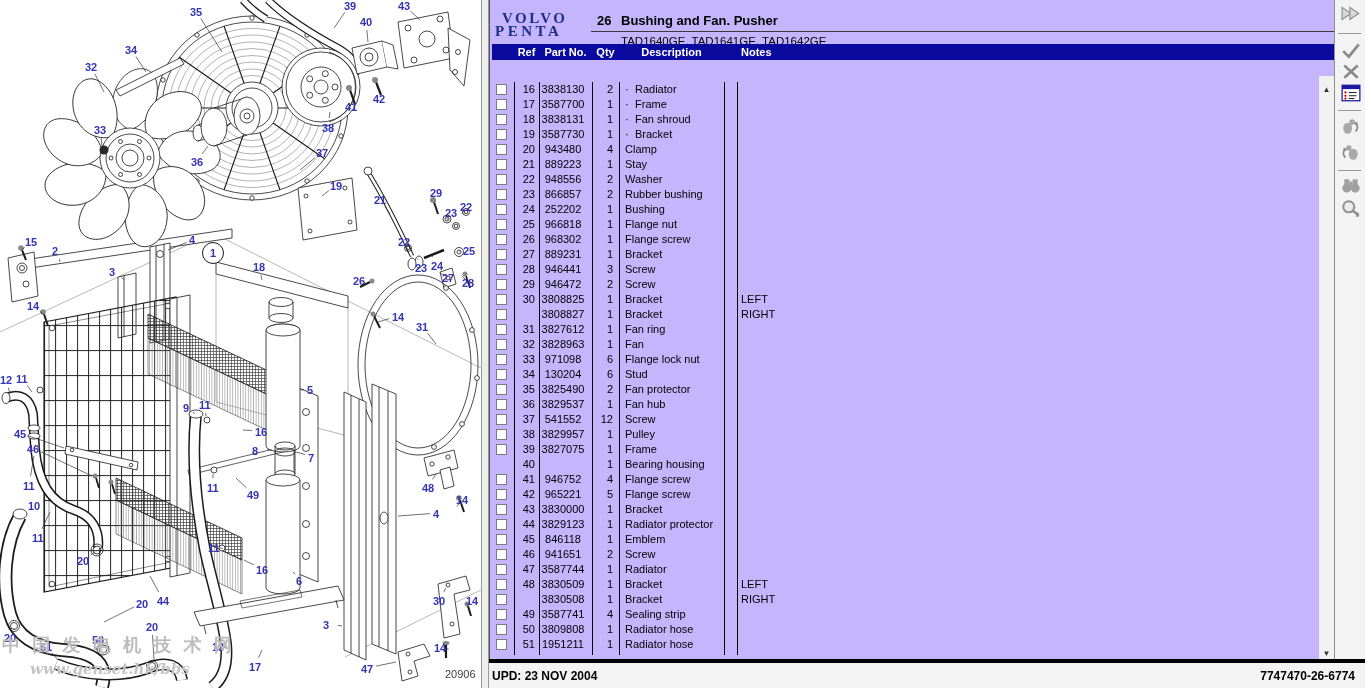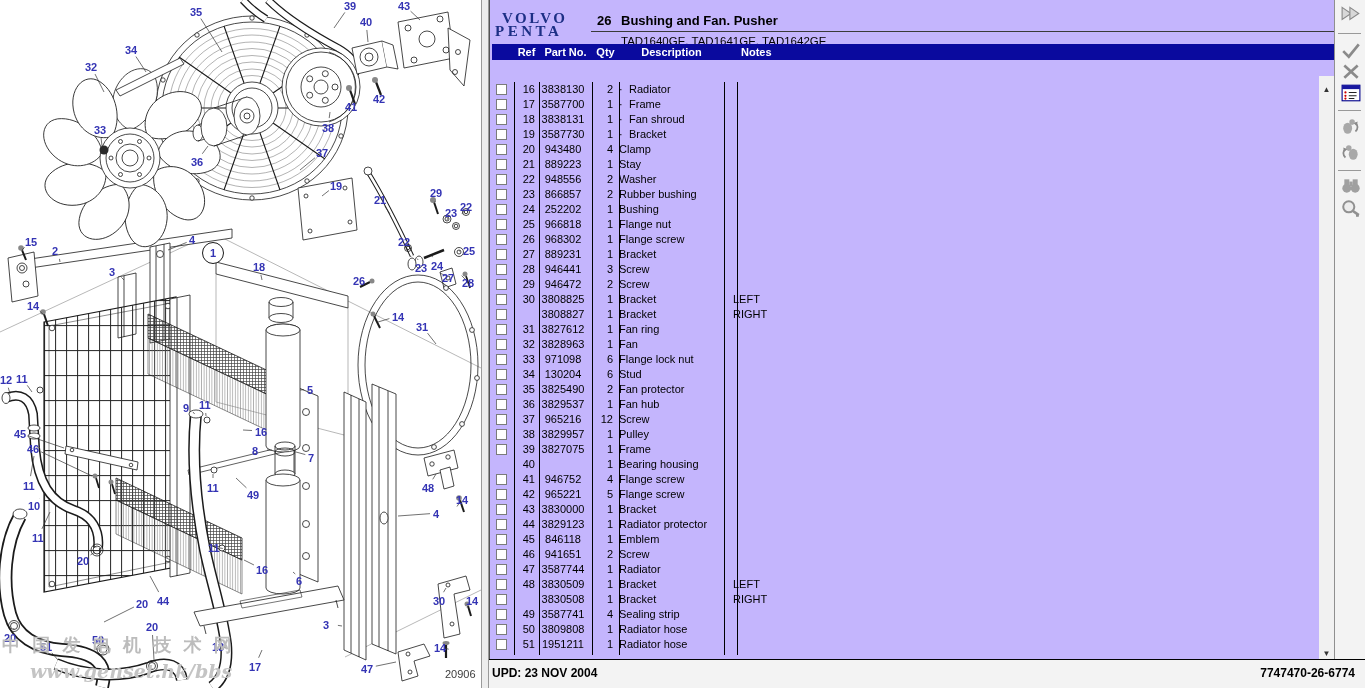--- a/index.html
+++ b/index.html
@@ -29,41 +29,41 @@
   #tbody{position:absolute;left:2px;top:82px;width:827px;height:573px}
   .vrule{position:absolute;top:0;height:573px;width:0;border-left:1px solid #000}
   .prow{display:flex;height:15px;align-items:center;font-size:11px}
   .cell{height:15px;line-height:15px;white-space:nowrap;overflow:hidden;box-sizing:border-box}
   .c-check{width:22px}
   .cbx{display:inline-block;width:9px;height:9px;border:1px solid #7b7b7b;background:#fff;
        margin-left:4px;margin-top:2px}
   .c-ref{width:25px;text-align:right;padding-right:4px}
   .c-part{width:53px;text-align:center;padding-right:5px}
   .c-qty{width:27px;text-align:right;padding-right:6px}
-  .c-desc{width:105px;}
+  .c-desc{width:105px;padding-left:6px}
   .c-desc .bullet{display:inline-block;width:10px}
-  .c-notes{flex:1;padding-left:9px}
+  .c-notes{flex:1;padding-left:17px}
   
   #vscroll{position:absolute;left:829px;top:76px;width:15px;height:586px;background:#f1f1f1}
   .sbtn{position:absolute;left:0;width:15px;height:13px;text-align:center;font-size:8px;
        color:#333;line-height:13px}
   
   #statusbar{position:absolute;left:489px;top:659px;width:876px;height:29px;background:#f3f3f3;
-       border-top:1px solid #000000;box-sizing:border-box}
+       border-top:4px solid #000000;box-sizing:border-box}
   #upd{position:absolute;left:3px;top:6px;font-size:12px;font-weight:bold}
   #docnum{position:absolute;right:10px;top:6px;font-size:12px;font-weight:bold}
   
   .tsep{position:absolute;left:3px;width:23px;border-top:1px solid #999}
   .tbtn{position:absolute;left:4px;width:24px;height:22px}
   
   .callout{fill:#3434b4;font:bold 11px "Liberation Sans",sans-serif}
   #wm1{position:absolute;left:2px;top:633px;font-family:"DejaVu Serif",serif;font-weight:bold;
        font-size:18px;letter-spacing:3px;color:#bcbcbc}
   #wm2{position:absolute;left:30px;top:660px;font-family:"DejaVu Serif",serif;font-style:italic;
-       font-weight:bold;font-size:19px;color:#c4c4c4}
+       font-weight:bold;font-size:15px;color:#c4c4c4}
   #dwgnum{position:absolute;left:445px;top:668px;font-size:11px;color:#3c3c3c}
 </style>
 </head>
 <body>
 
 <div id="diagram-pane">
   <svg id="dsvg" viewBox="0 0 481 688" width="481" height="688">
     <defs>
       <pattern id="pgrid" width="3" height="3" patternUnits="userSpaceOnUse">
         <path d="M0 .5H3M.5 0V3" stroke="#444" stroke-width=".7"></path>
@@ -729,21 +729,21 @@
         <div class="cell c-check"><span class="cbx"></span></div>
         <div class="cell c-ref">36</div>
         <div class="cell c-part">3829537</div>
         <div class="cell c-qty">1</div>
         <div class="cell c-desc"><span>Fan hub</span></div>
         <div class="cell c-notes"></div>
       </div>
       <div class="prow">
         <div class="cell c-check"><span class="cbx"></span></div>
         <div class="cell c-ref">37</div>
-        <div class="cell c-part">965216</div>
+        <div class="cell c-part">541552</div>
         <div class="cell c-qty">12</div>
         <div class="cell c-desc"><span>Screw</span></div>
         <div class="cell c-notes"></div>
       </div>
       <div class="prow">
         <div class="cell c-check"><span class="cbx"></span></div>
         <div class="cell c-ref">38</div>
         <div class="cell c-part">3829957</div>
         <div class="cell c-qty">1</div>
         <div class="cell c-desc"><span>Pulley</span></div>

